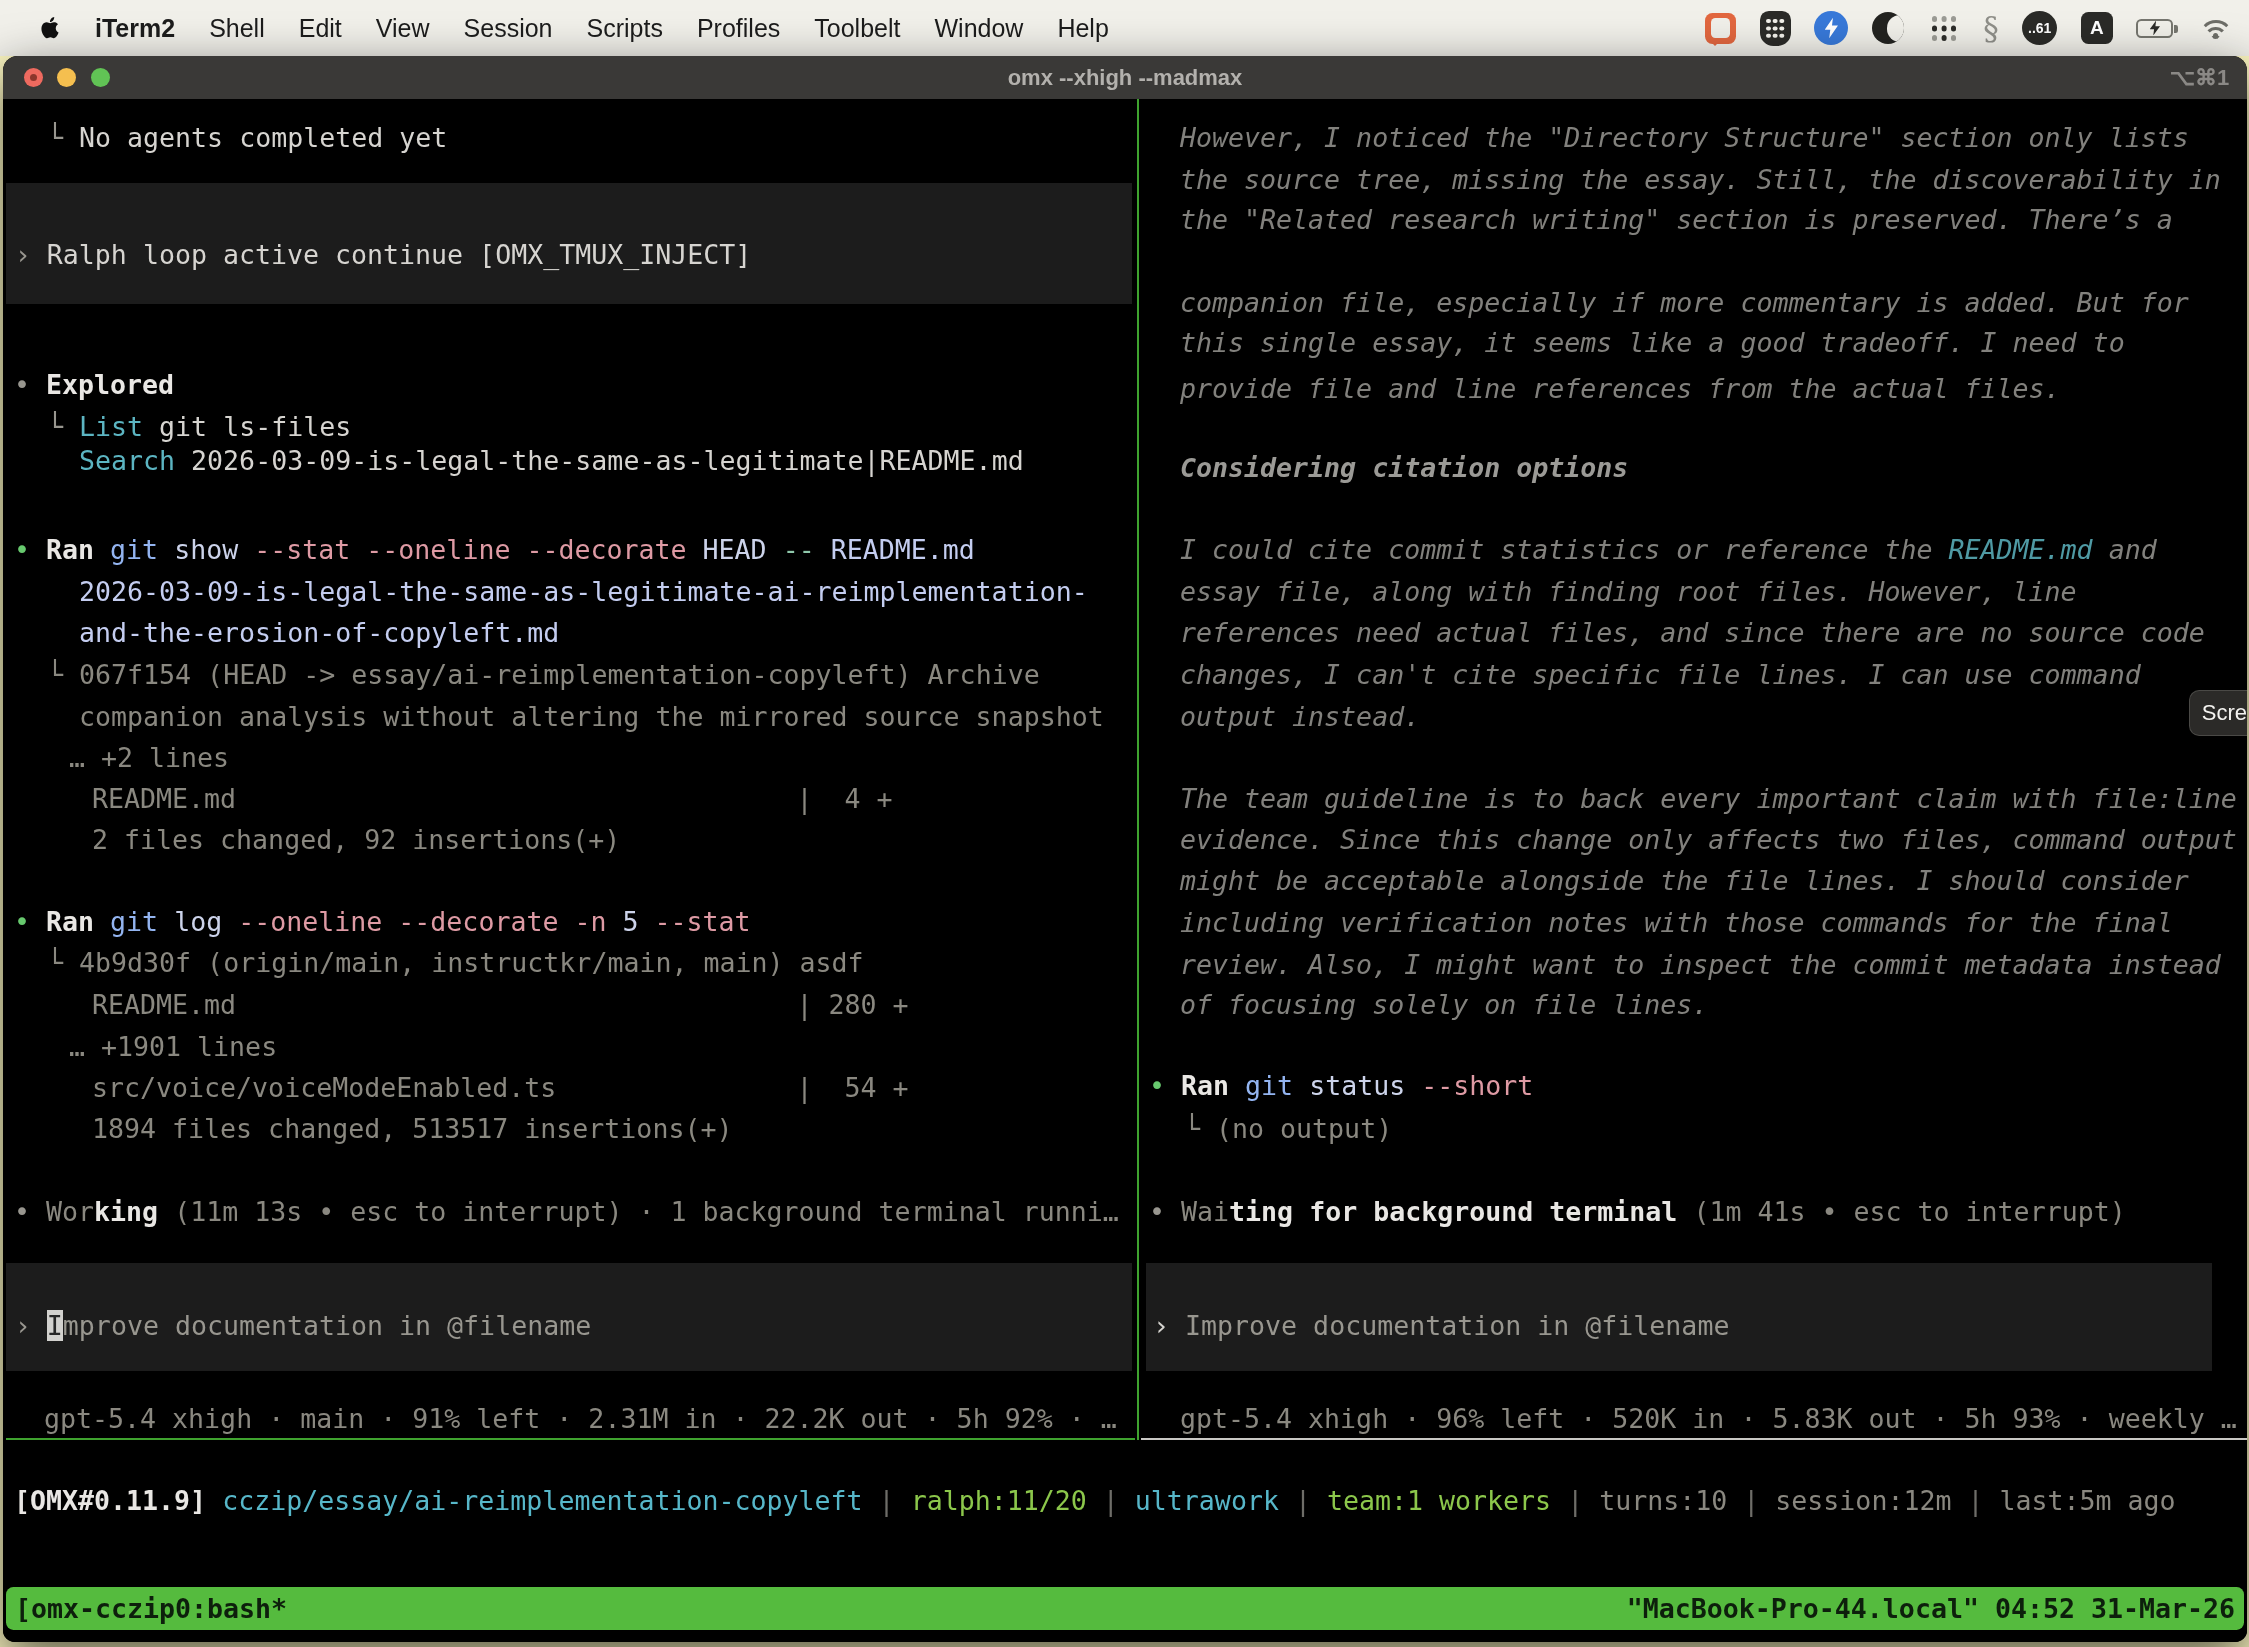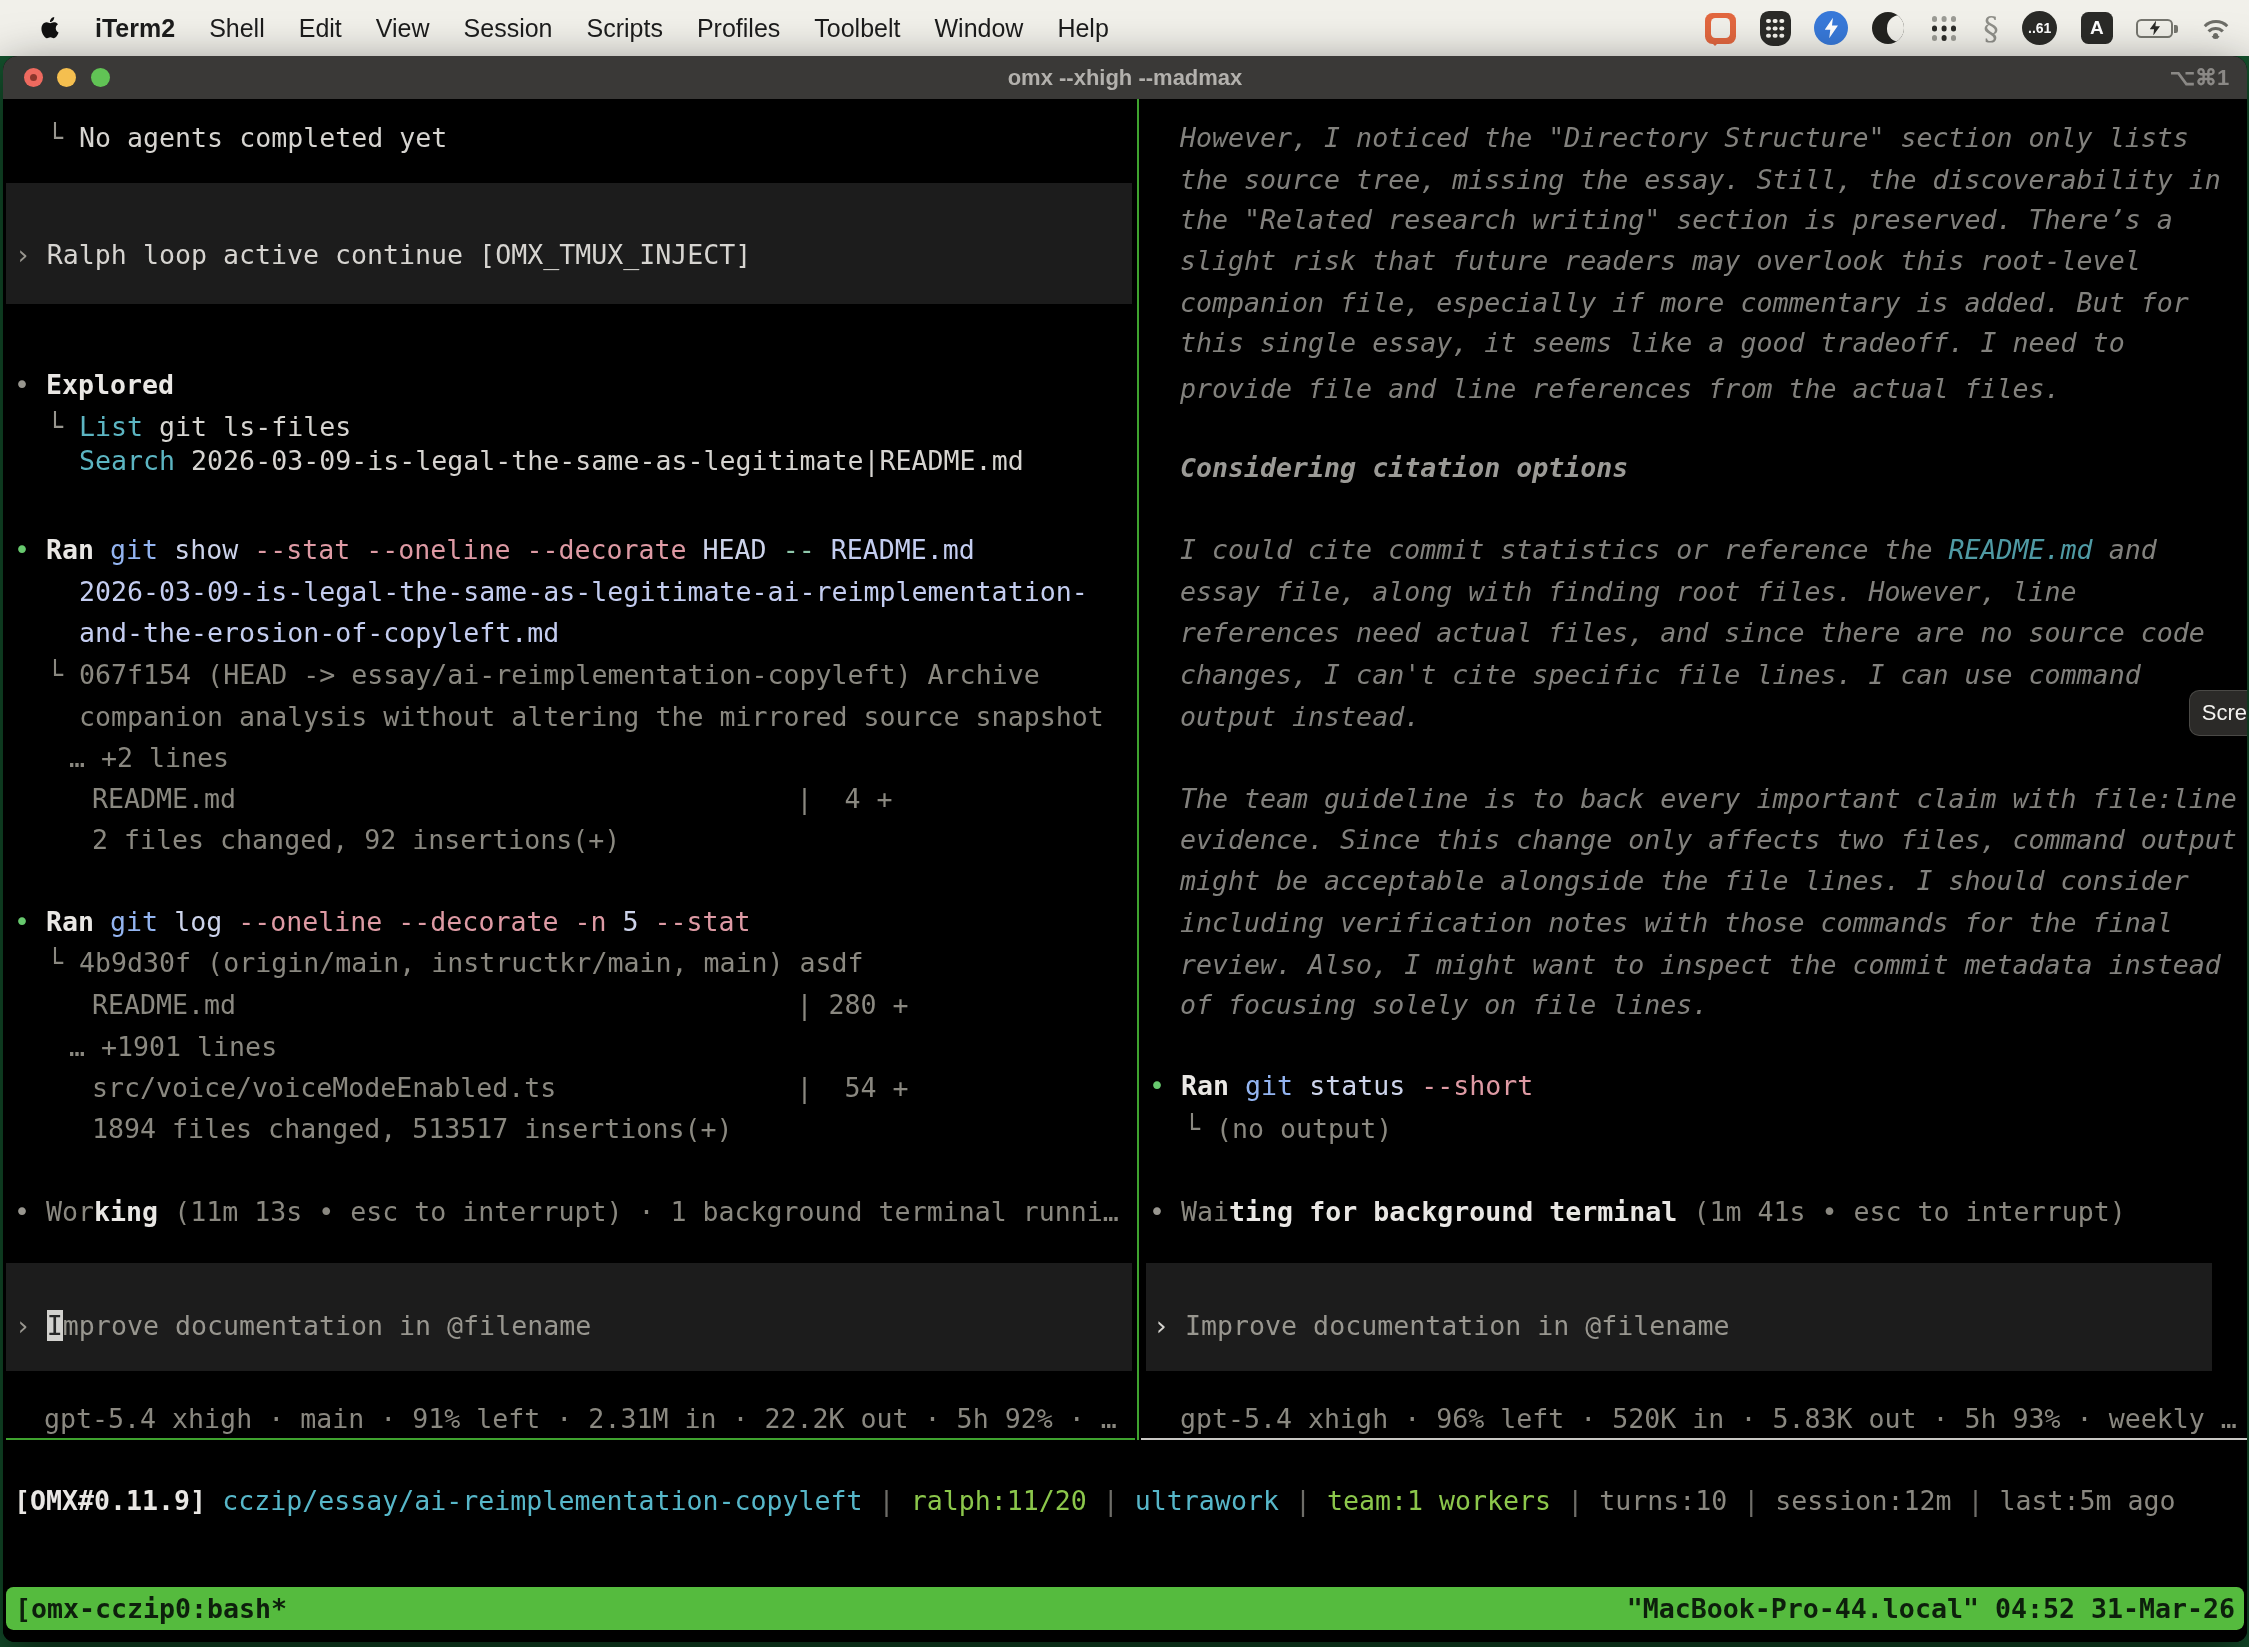--- a/index.html
+++ b/index.html
@@ -1,17 +1,17 @@
 <!DOCTYPE html>
 <html style="font-size:11.8px"><head>
 <meta charset="utf-8">
 <style>
   * { margin:0; padding:0; box-sizing:border-box; }
   html,body { background:#000; }
-  #screen { position:relative; width:2250px; height:1648px; background:#14532d; overflow:hidden;
+  #screen { position:relative; width:2250px; height:1648px; background:#fef9c3; overflow:hidden;
             font-family:"Liberation Sans", sans-serif; }
 
   
   #menubar { position:absolute; left:0; top:0; width:2250px; height:56px; background:#f1f0ea;
              display:flex; align-items:center; color:#1c1c1c; font-size:25px; }
   #apple-logo { margin-left:38px; width:25px; height:29.5px; display:flex; align-items:center; }
   #apple-logo svg { fill:#111; }
   .menu-items { display:flex; align-items:center; gap:34px; margin-left:32px; }
   .menu-item { cursor:default; }
   .menu-item.app { font-weight:700; }
@@ -189,21 +189,20 @@
           <div class="tline" style="top: 973px; left: 89px;"><span class="s-o">src/voice/voiceModeEnabled.ts               |  54 +</span></div>
           <div class="tline" style="top: 1014px; left: 89px;"><span class="s-o">1894 files changed, 513517 insertions(+)</span></div>
           <div class="tline" style="top: 1097px; left: 11px;"><span class="s-d">• </span><span class="s-o">Wor</span><span class="s-w">king</span><span class="s-o"> (11m 13s • esc to interrupt) · 1 background terminal runni…</span></div>
           <div class="tline" style="top: 1211px; left: 11.8px;"><span class="s-d">› </span><span class="s-cur">I</span><span class="s-d">mprove documentation in @filename</span></div>
           <div class="tline" style="top: 1304px; left: 41px;"><span class="s-st">gpt-5.4 xhigh · main · 91% left · 2.31M in · 22.2K out · 5h 92% · …</span></div>
         </div>
       <div class="lines">
           <div class="tline" style="top: 23px; left: 1177px;"><span class="s-th">However, I noticed the "Directory Structure" section only lists</span></div>
           <div class="tline" style="top: 65px; left: 1177px;"><span class="s-th">the source tree, missing the essay. Still, the discoverability in</span></div>
           <div class="tline" style="top: 105px; left: 1177px;"><span class="s-th">the "Related research writing" section is preserved. There’s a</span></div>
-          <div class="tline" style="top: 146px; left: 1177px;"><span class="s-th">slight risk that future readers may overlook this root-level</span></div>
           <div class="tline" style="top: 188px; left: 1177px;"><span class="s-th">companion file, especially if more commentary is added. But for</span></div>
           <div class="tline" style="top: 228px; left: 1177px;"><span class="s-th">this single essay, it seems like a good tradeoff. I need to</span></div>
           <div class="tline" style="top: 274px; left: 1177px;"><span class="s-th">provide file and line references from the actual files.</span></div>
           <div class="tline" style="top: 353px; left: 1177px;"><span class="s-thb">Considering citation options</span></div>
           <div class="tline" style="top: 435px; left: 1177px;"><span class="s-th">I could cite commit statistics or reference the </span><span class="s-thr">README.md</span><span class="s-th"> and</span></div>
           <div class="tline" style="top: 518px; left: 1177px;"><span class="s-th">references need actual files, and since there are no source code</span></div>
           <div class="tline" style="top: 477px; left: 1177px;"><span class="s-th">essay file, along with finding root files. However, line</span></div>
           <div class="tline" style="top: 560px; left: 1177px;"><span class="s-th">changes, I can't cite specific file lines. I can use command</span></div>
           <div class="tline" style="top: 602px; left: 1177px;"><span class="s-th">output instead.</span></div>
           <div class="tline" style="top: 684px; left: 1177px;"><span class="s-th">The team guideline is to back every important claim with file:line</span></div>

